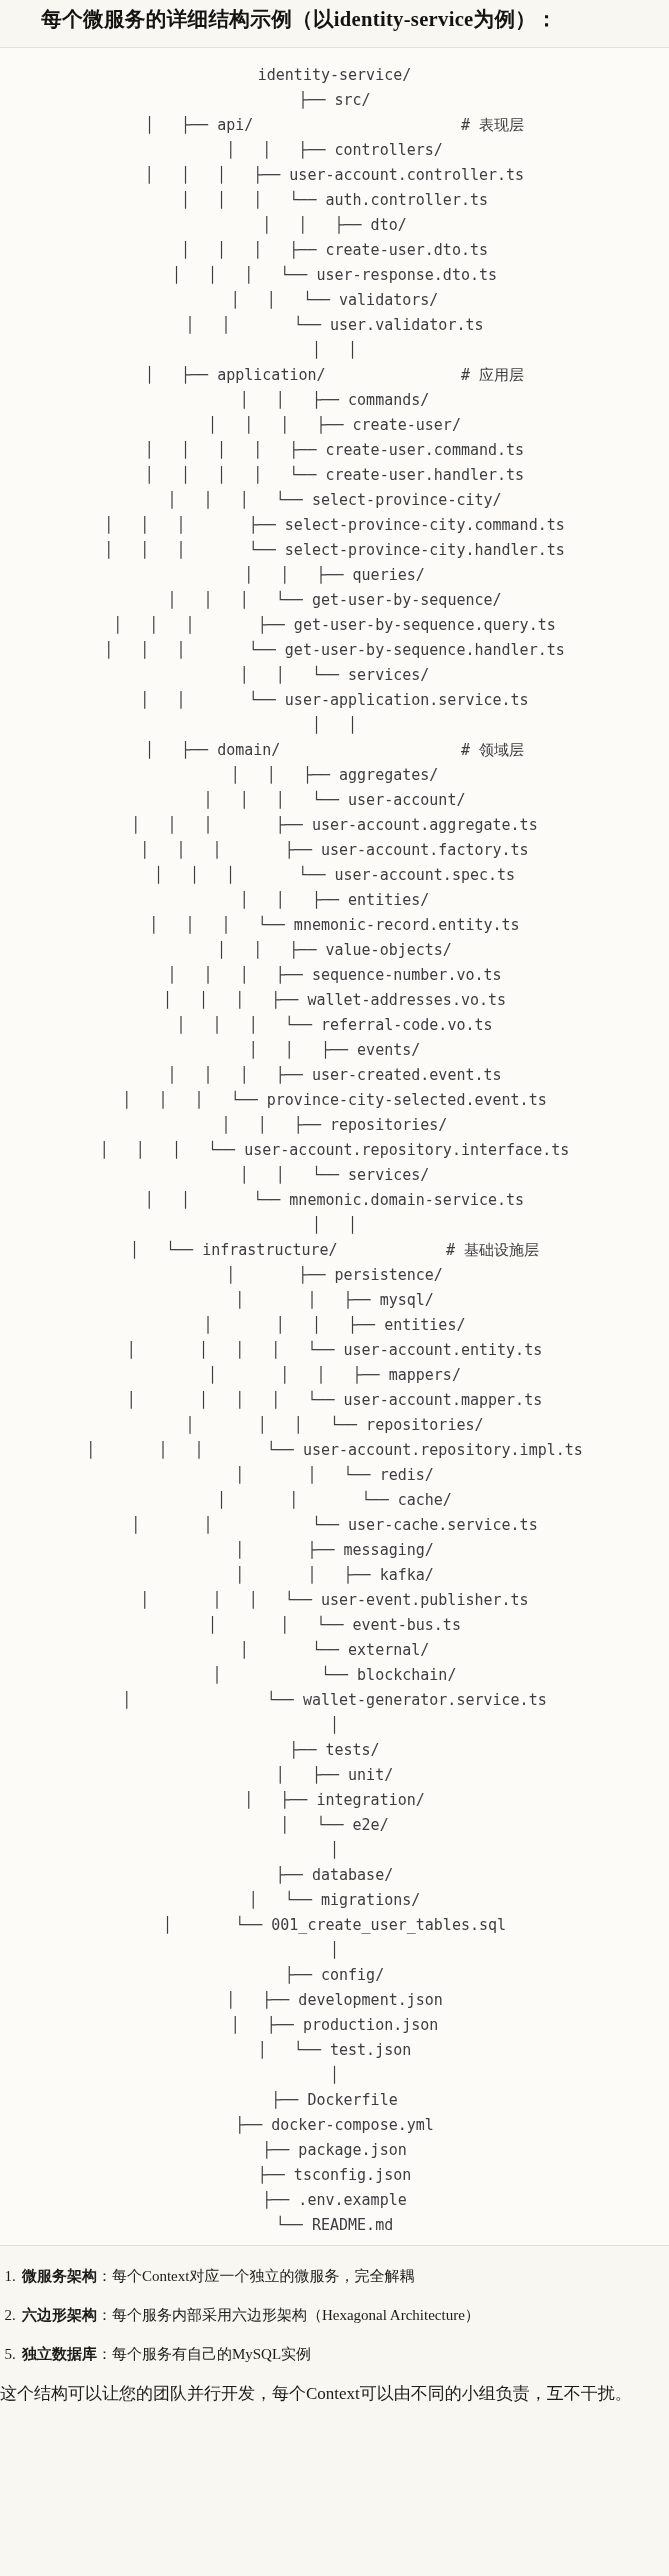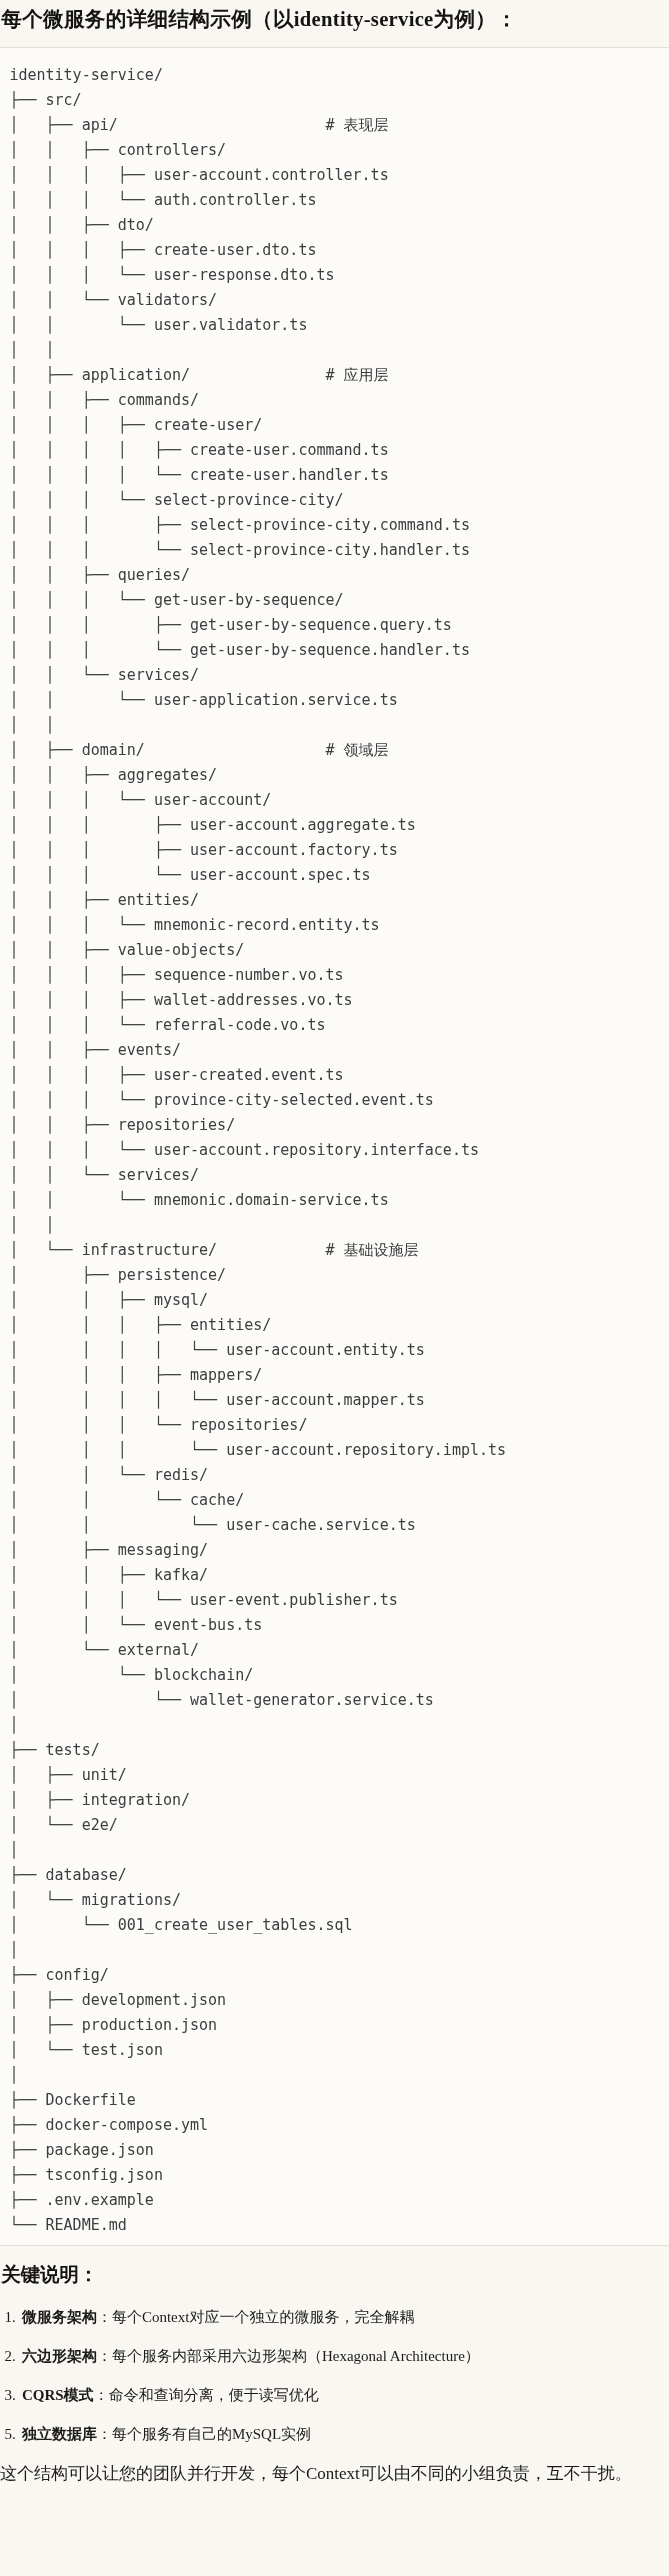--- a/index.html
+++ b/index.html
@@ -19,35 +19,37 @@
     font-family: "Liberation Serif", serif;
     overflow: hidden;
   }
   .page-title {
     margin: 6.3px 1.3px 0 1.3px;
     font-size: 20.6px;
     line-height: 27.5px;
     font-weight: bold;
     color: #141311;
     letter-spacing: 0.3px;
+    padding-left: 40px;
   }
   .code-block {
     margin-top: 13px;
     background: var(--code-bg);
     border-top: 0.6px solid var(--border-color);
     border-bottom: 0.6px solid var(--border-color);
   }
   pre.tree {
     margin: 0;
     padding: 15.6px 9.4px 6.3px 9.4px;
     font-family: "DejaVu Sans Mono", monospace;
     font-size: 15px;
     line-height: 25px;
     color: var(--tree-text);
     white-space: pre;
+    text-align: center;
   }
   .notes { margin: 0; }
   .notes-heading {
     margin: 16.3px 1.3px 0 1.3px;
     font-size: 19.4px;
     line-height: 25px;
     font-weight: bold;
     color: #141311;
   }
   .note-list { margin-top: 20px; }
@@ -155,24 +157,22 @@
 │
 ├── Dockerfile
 ├── docker-compose.yml
 ├── package.json
 ├── tsconfig.json
 ├── .env.example
 └── README.md</pre>
 </div>
 
 <div class="notes">
-  <div class="notes-heading">关键说明：</div>
 
   <div class="note-list">
     <div class="note-item"><span class="note-number">1.</span><span class="note-label">微服务架构</span><span class="note-colon">：</span><span class="note-desc">每个Context对应一个独立的微服务，完全解耦</span></div>
     <div class="note-item"><span class="note-number">2.</span><span class="note-label">六边形架构</span><span class="note-colon">：</span><span class="note-desc">每个服务内部采用六边形架构（Hexagonal Architecture）</span></div>
-    <div class="note-item"><span class="note-number">3.</span><span class="note-label">CQRS模式</span><span class="note-colon">：</span><span class="note-desc">命令和查询分离，便于读写优化</span></div>
     <div class="note-item"><span class="note-number">5.</span><span class="note-label">独立数据库</span><span class="note-colon">：</span><span class="note-desc">每个服务有自己的MySQL实例</span></div>
   </div>
 
   <p class="notes-footer">这个结构可以让您的团队并行开发，每个Context可以由不同的小组负责，互不干扰。</p>
 </div>
 
 
 </body></html>

